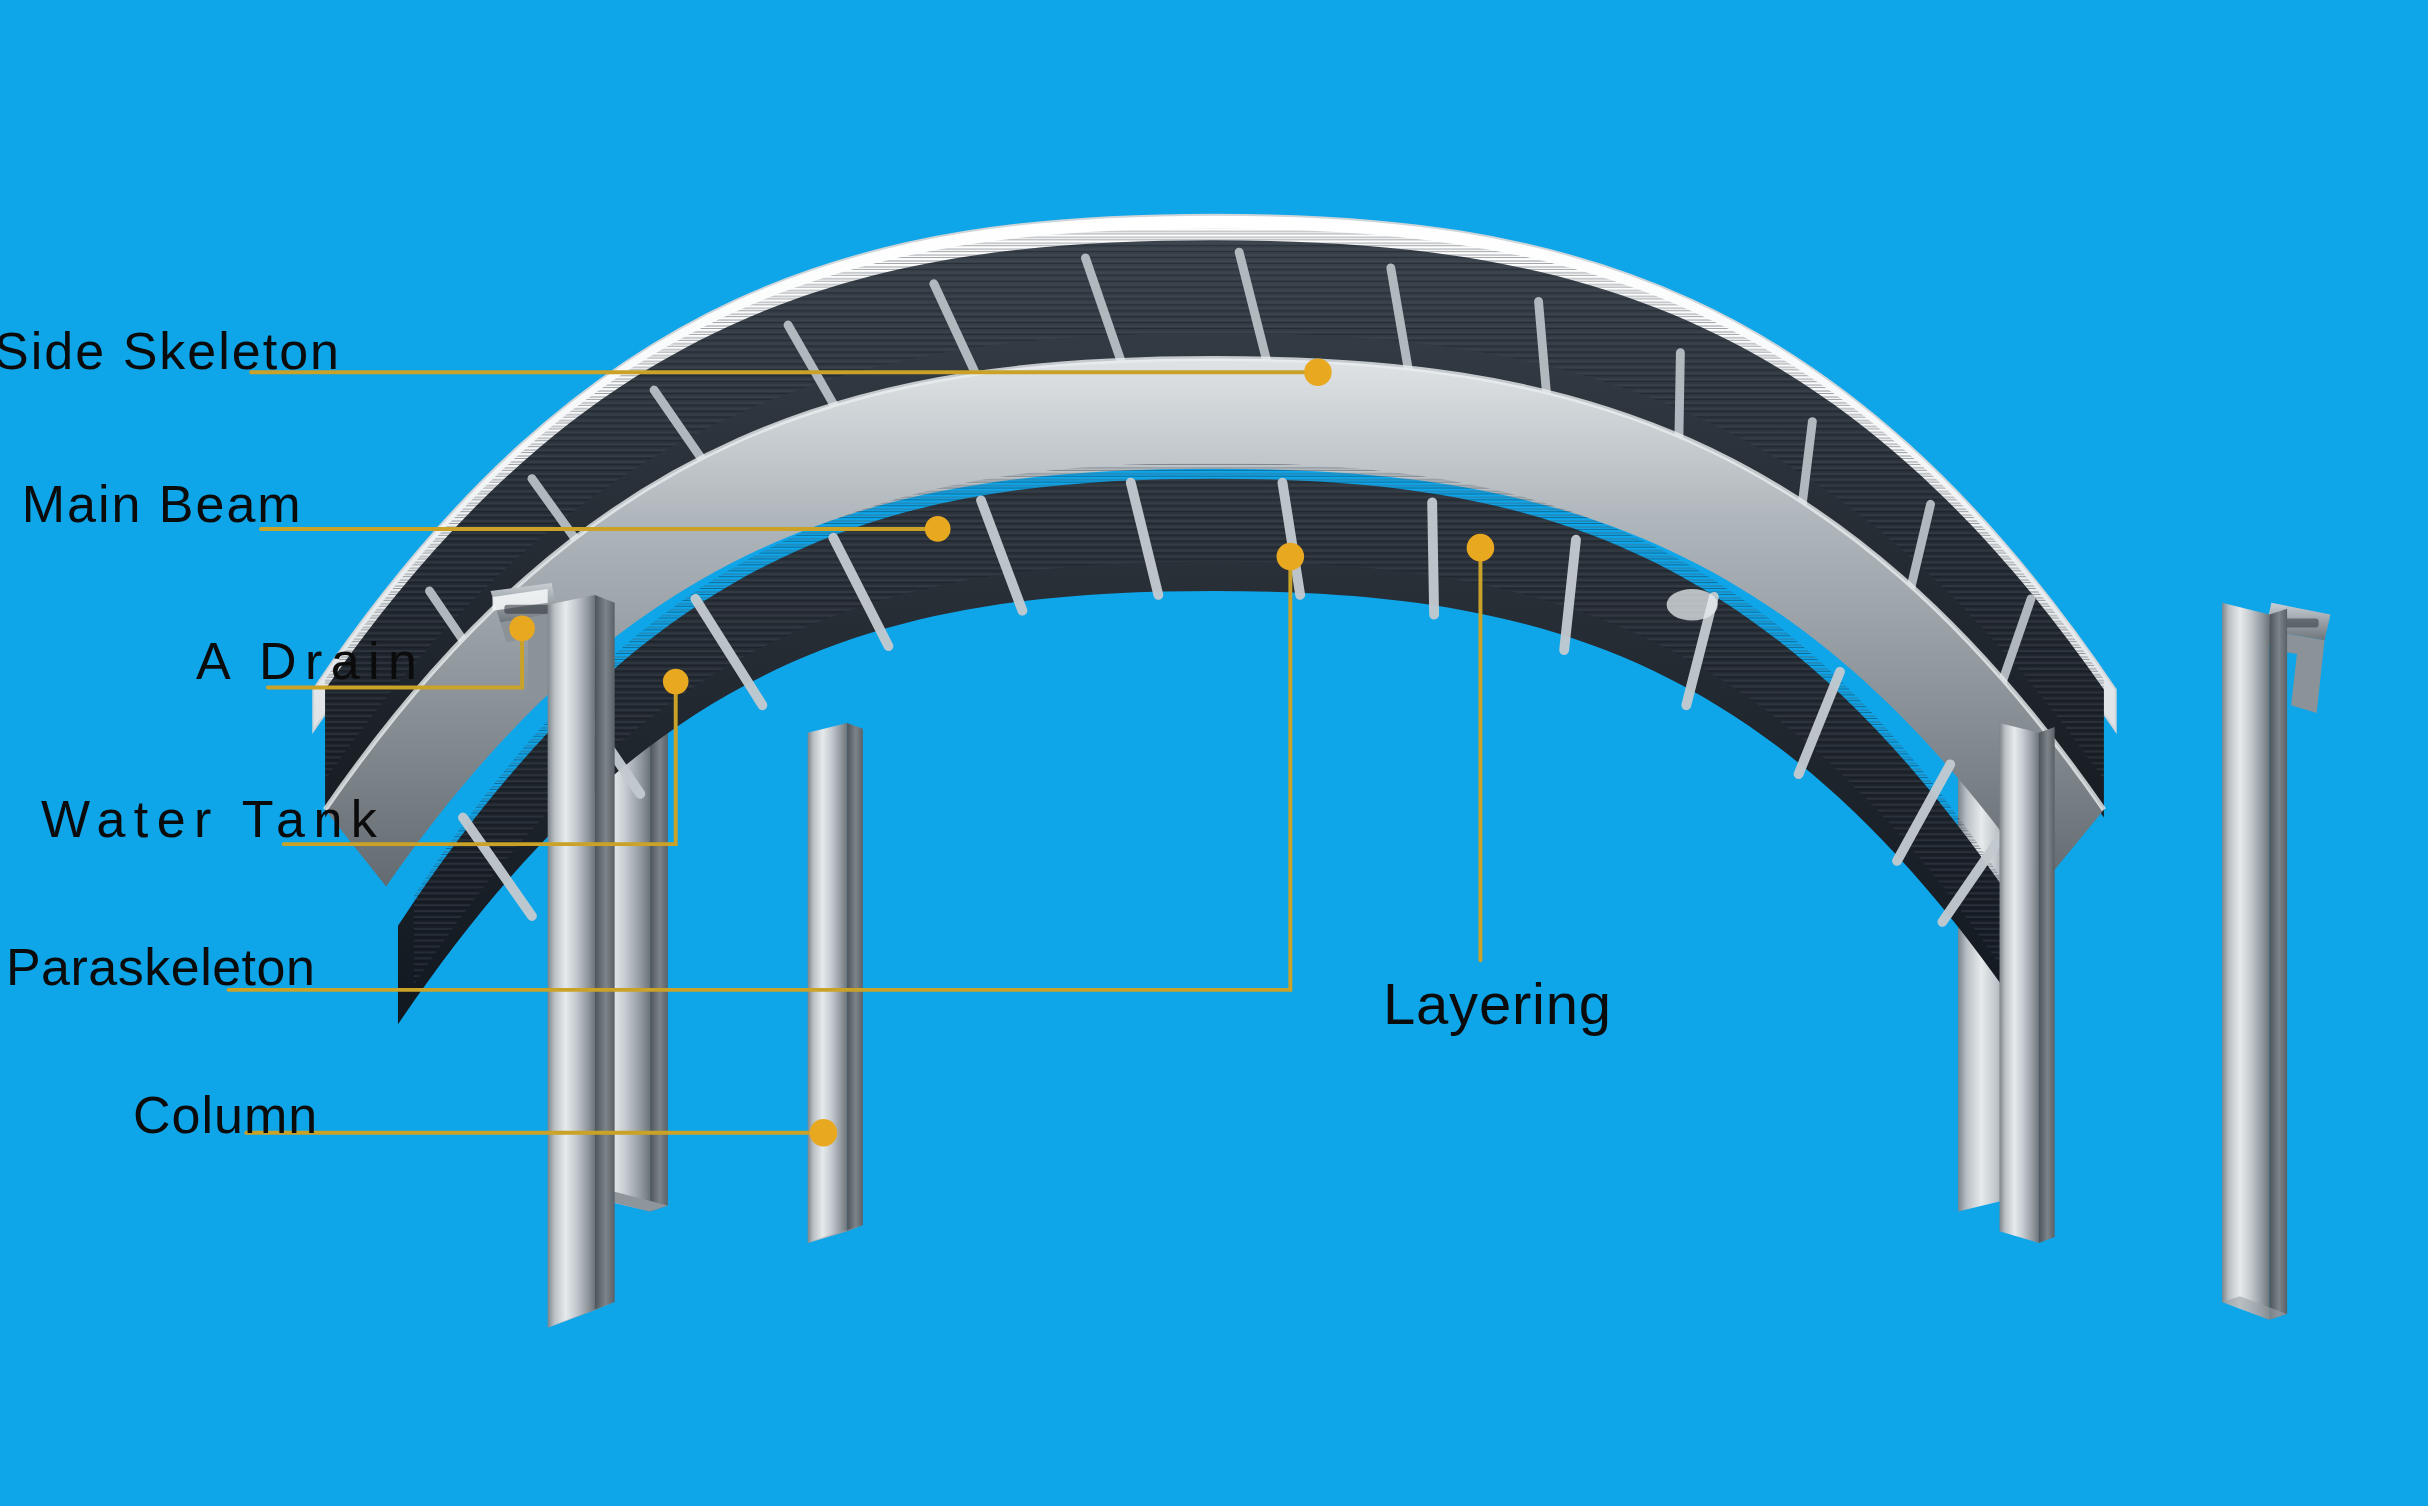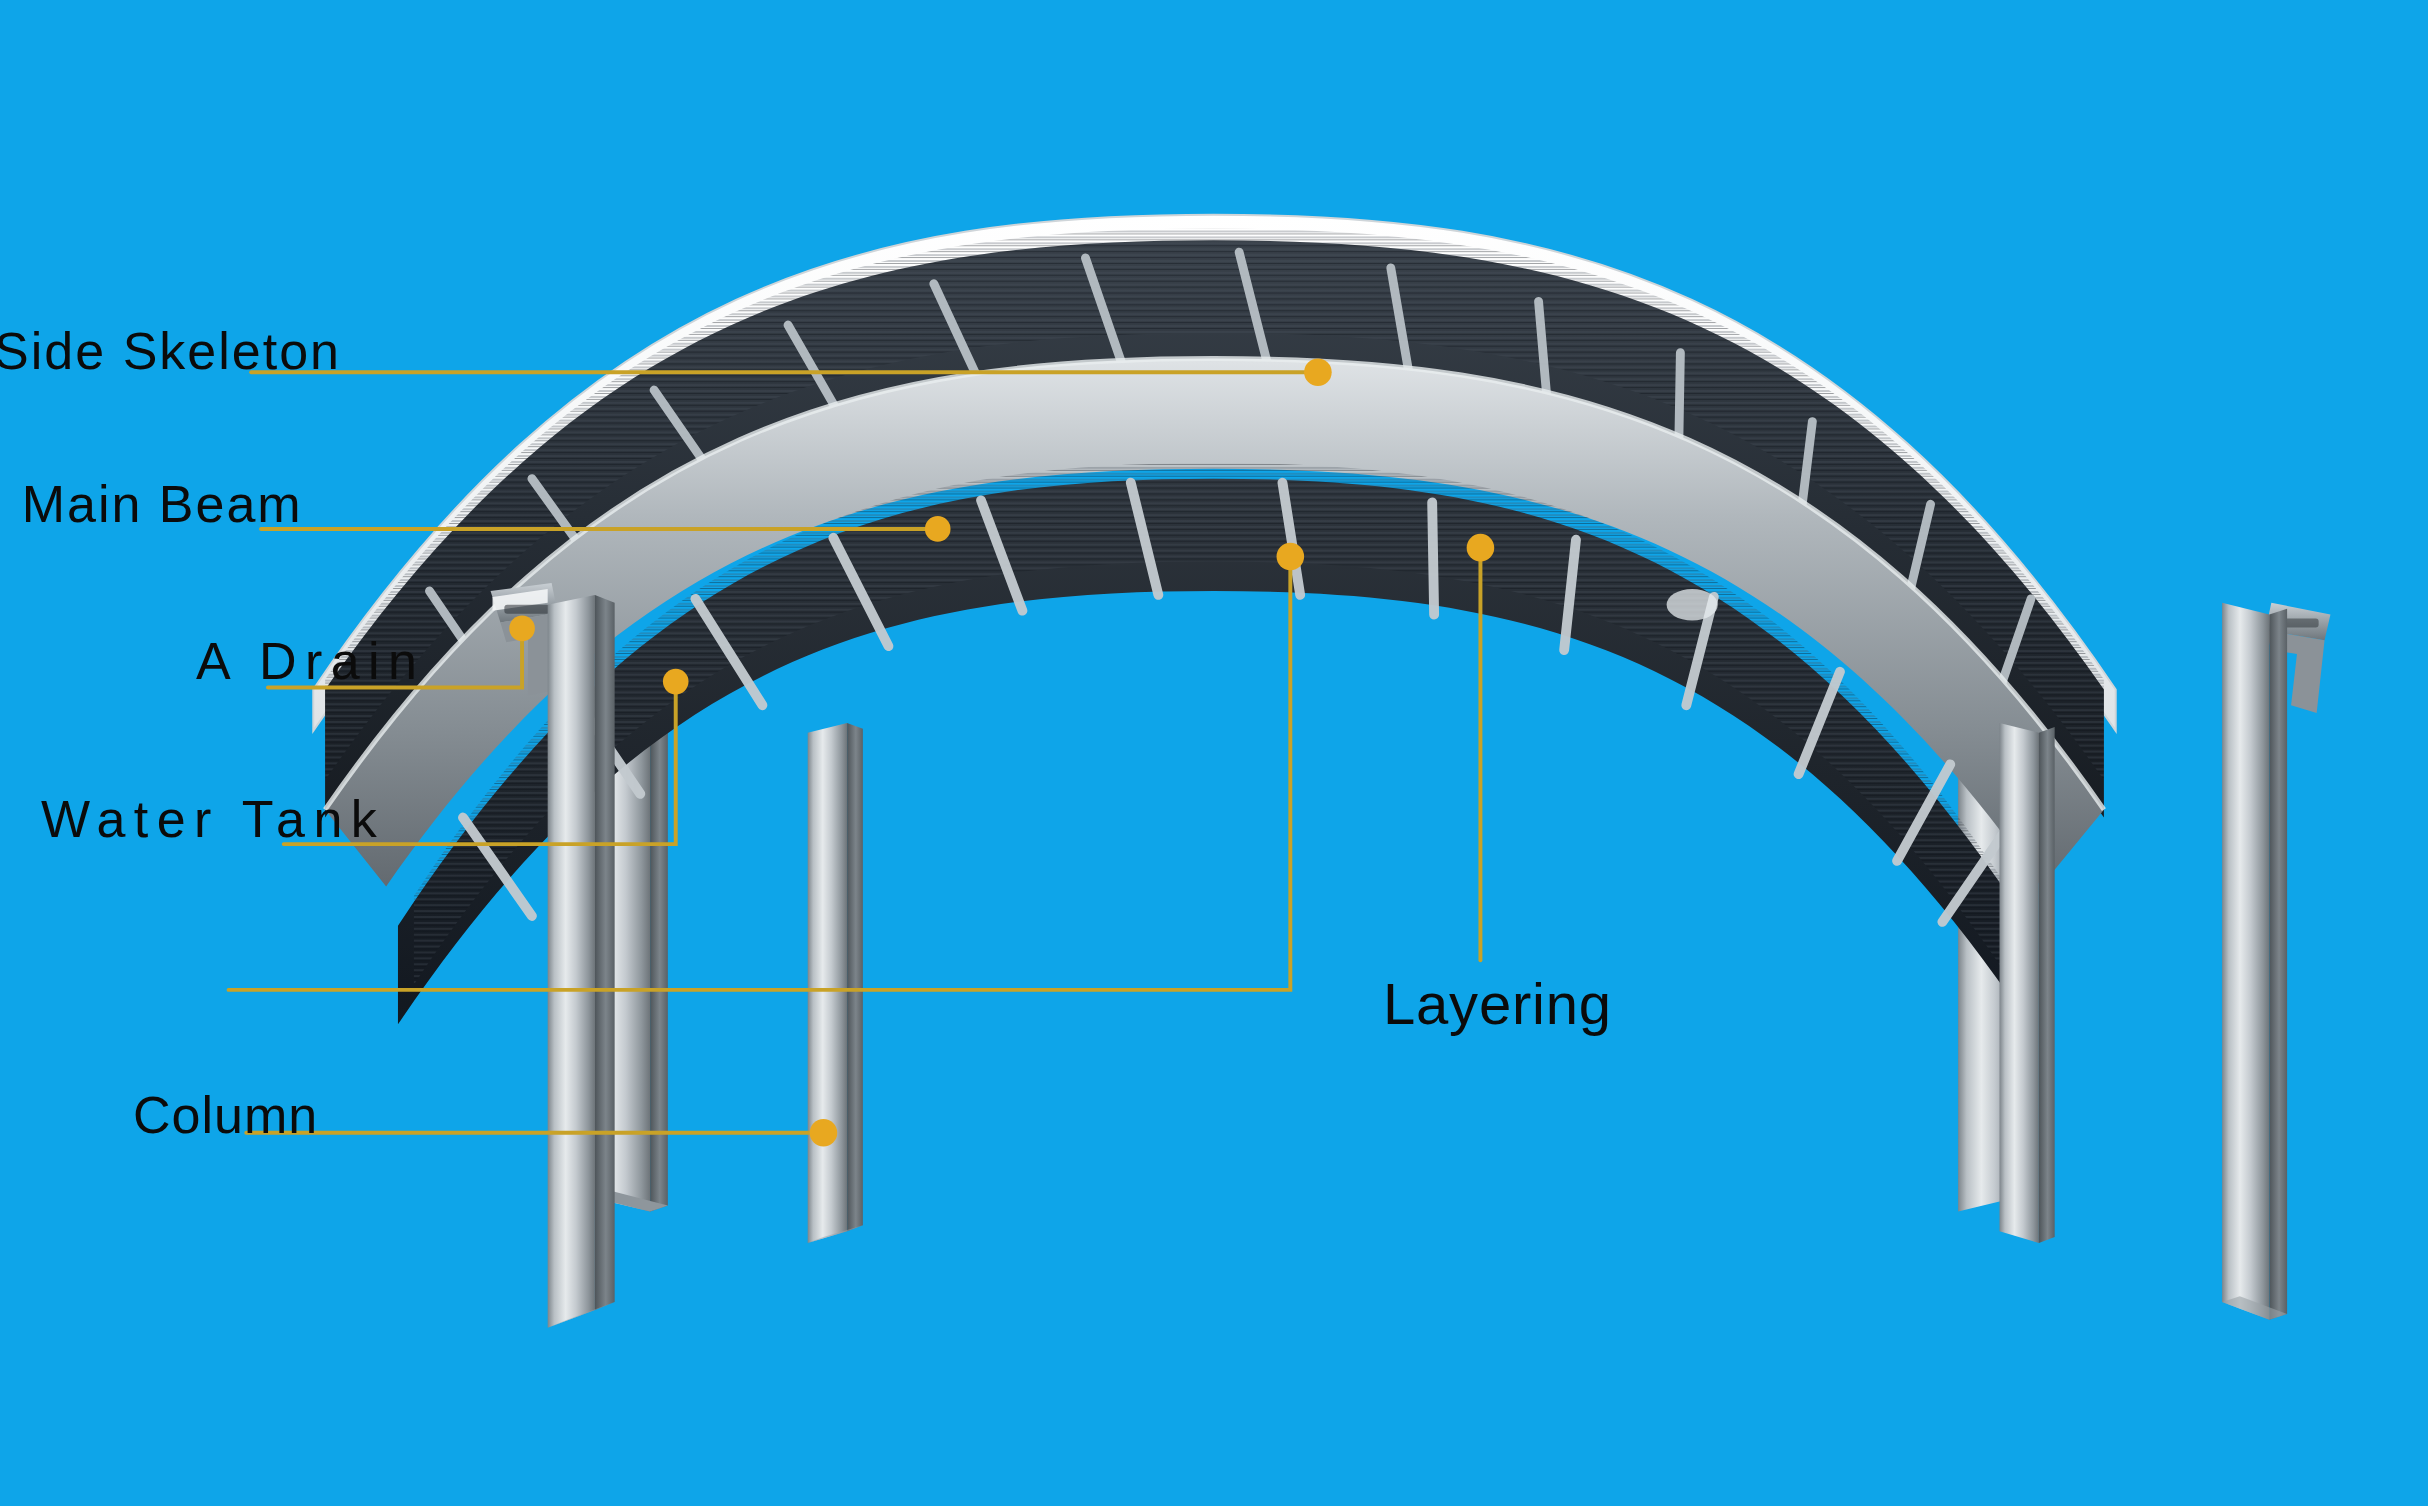--- a/index.html
+++ b/index.html
@@ -237,17 +237,18 @@
       <circle cx="1310" cy="565" r="14" fill="#e8a820"></circle>
       <circle cx="836" cy="1150" r="14" fill="#e8a820"></circle>
       <circle cx="1503" cy="556" r="14" fill="#e8a820"></circle>
     </g>
   </svg>
 
   <div class="label lbl-side">Side  Skeleton</div>
   <div class="label lbl-main">Main  Beam</div>
   <div class="label lbl-drain">A  Drain</div>
   <div class="label lbl-water">Water  Tank</div>
+  <div class="label lbl-para">Paraskeleton</div>
   <div class="label lbl-column">Column</div>
   <div class="label lbl-layering">Layering</div>
 
 </div>
 
 
 </body></html>

